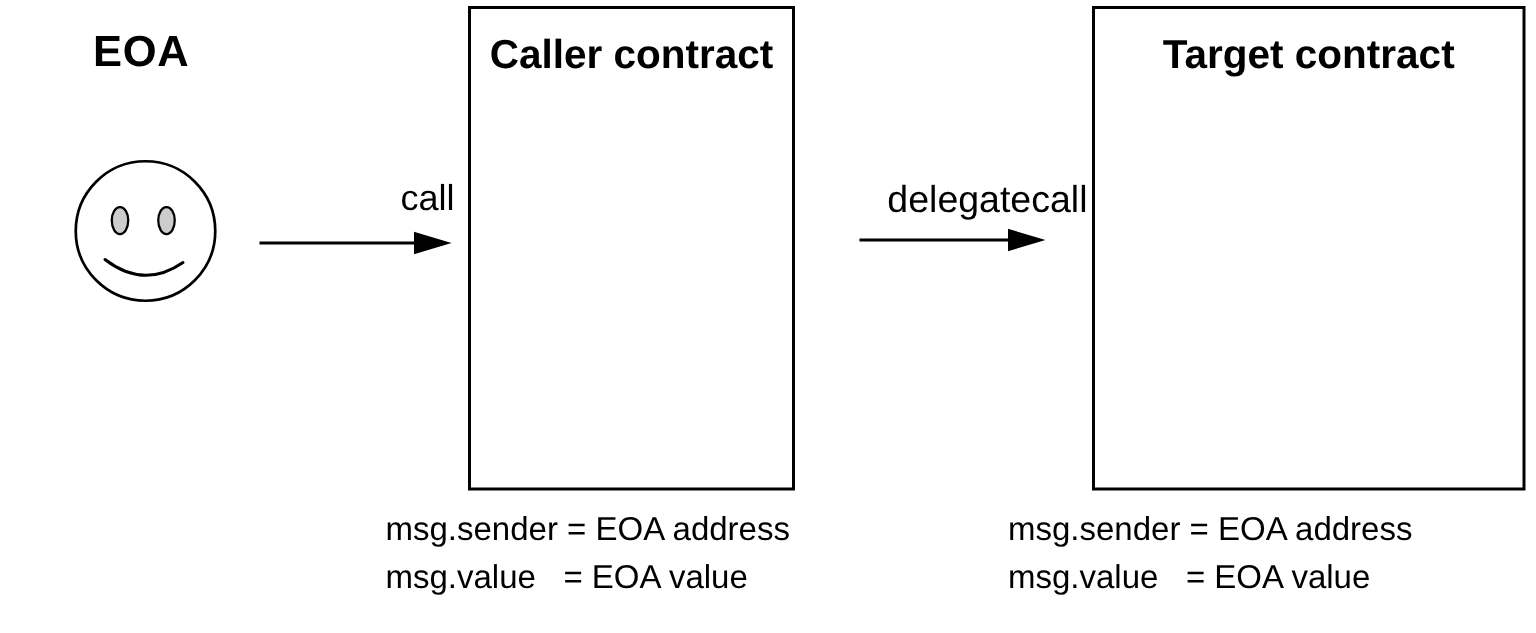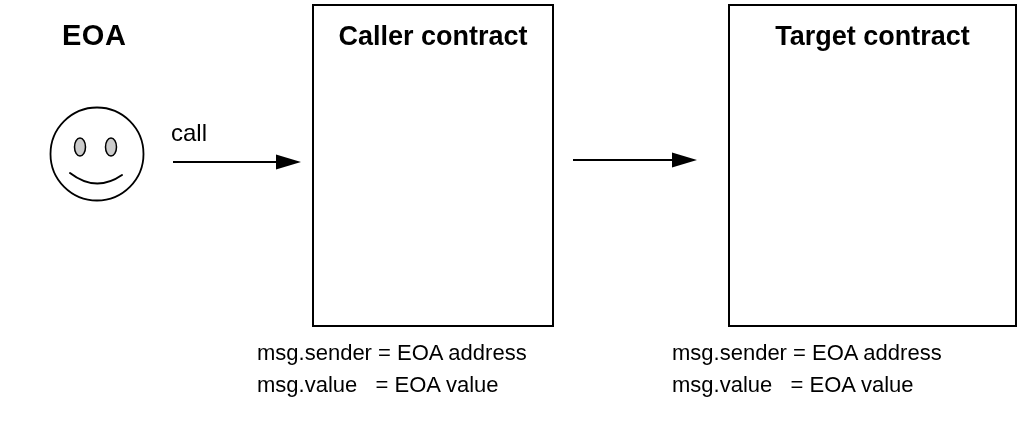--- a/index.html
+++ b/index.html
@@ -29,21 +29,21 @@
   .smiley {
     position: absolute;
     left: 3px;
     top: 105px;
     width: 98px;
     height: 98px;
   }
   .arrow-label {
     position: absolute;
     font-size: 24px;
-    text-align: left;
+    text-align: right;
     white-space: nowrap;
   }
   .call-label {
     left: 126px;
     top: 119px;
     width: 132px;
   }
   .delegatecall-label {
     left: 518px;
     top: 119px;
@@ -65,21 +65,21 @@
   .contract-box {
     position: absolute;
     top: 4px;
     height: 323px;
     border: 2px solid #000000;
     background: #ffffff;
     box-sizing: border-box;
   }
   .caller-box {
     left: 267px;
-    width: 242px;
+    width: 218px;
   }
   .target-box {
     left: 683px;
     width: 289px;
   }
   .box-title {
     margin-top: 15px;
     text-align: center;
     font-size: 27px;
     font-weight: bold;
@@ -119,20 +119,21 @@
 
   <svg class="arrow-svg call-arrow-svg" width="132" height="18" viewBox="0 0 132 18" aria-hidden="true">
     <line x1="1" y1="9" x2="106" y2="9" stroke="#000000" stroke-width="2"></line>
     <polygon points="104,1.5 129,9 104,16.5" fill="#000000"></polygon>
   </svg>
 
   <div class="contract-box caller-box">
     <div class="box-title">Caller contract</div>
   </div>
 
+  <div class="arrow-label delegatecall-label">delegatecall</div>
 
   <svg class="arrow-svg delegatecall-arrow-svg" width="128" height="18" viewBox="0 0 128 18" aria-hidden="true">
     <line x1="1" y1="9" x2="102" y2="9" stroke="#000000" stroke-width="2"></line>
     <polygon points="100,1.5 125,9 100,16.5" fill="#000000"></polygon>
   </svg>
 
   <div class="contract-box target-box">
     <div class="box-title">Target contract</div>
   </div>
 

